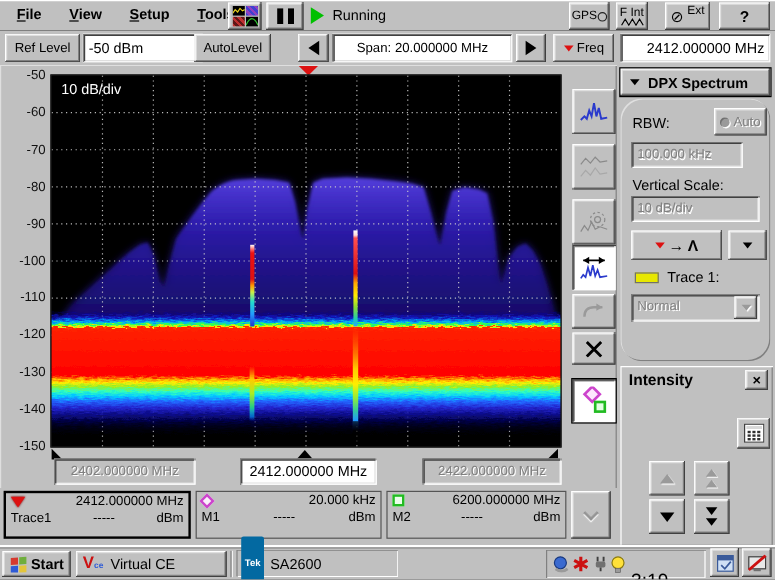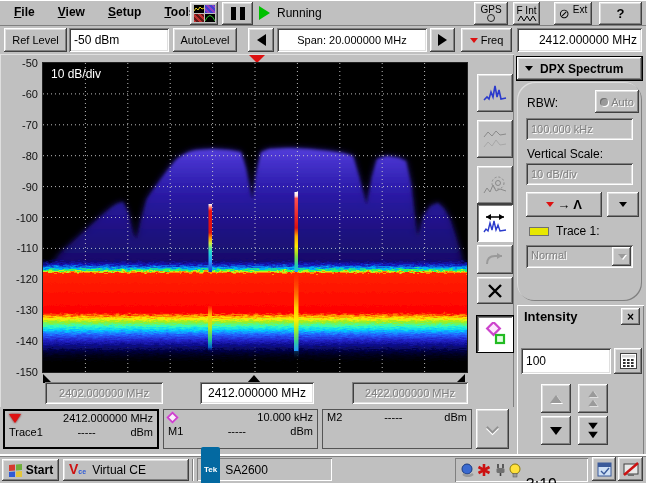--- a/index.html
+++ b/index.html
@@ -67,21 +67,21 @@
   <div class="abs btn" style="left:222px;top:2px;width:31px;height:23px;">
     <span style="display:flex;gap:4px;">
         <span class="pause-bar"></span>
         <span class="pause-bar"></span>
       </span>
   </div>
 
   <span class="abs" style="left:259px;top:6px;width:0;height:0;border-top:7px solid transparent;border-bottom:7px solid transparent;border-left:11px solid #00c000;"></span>
   <span class="abs" style="left:277px;top:6px;font-size:12px;">Running</span>
 
-  <div class="abs btn" style="left:474px;top:2px;width:34px;height:23px;flex-direction:column;gap:0;line-height:9px;font-size:10px;">
+  <div class="abs btn" style="left:474px;top:2px;width:34px;height:23px;flex-direction:row;gap:0;line-height:9px;font-size:10px;">
     <span>GPS</span>
     <span class="gps-o"></span>
   </div>
   <div class="abs btn" style="left:513px;top:2px;width:27px;height:23px;flex-direction:column;gap:0;line-height:9px;font-size:10px;">
     <span>F Int</span>
     <svg width="20" height="7">
         <path d="M1 6 L4 1 7 6 10 1 13 6 16 1 19 6" stroke="#000" fill="none"></path>
       </svg>
   </div>
   <div class="abs btn" style="left:554px;top:2px;width:38px;height:23px;font-size:10px;">
@@ -91,21 +91,21 @@
   <div class="abs btn" style="left:599px;top:2px;width:43px;height:23px;font-weight:bold;font-size:13px;">
     <span>?</span>
   </div>
 
   <div class="abs btn" style="left:4px;top:28px;width:63px;height:24px;">
     <span>Ref Level</span>
   </div>
   <div class="abs sunken fld" style="left:69px;top:28px;width:100px;height:24px;font-size:12px;">
     <span>-50 dBm</span>
   </div>
-  <div class="abs btn" style="left:173px;top:28px;width:64px;height:24px;">
+  <div class="abs btn" style="left:162px;top:28px;width:64px;height:24px;">
     <span>AutoLevel</span>
   </div>
   <div class="abs btn" style="left:248px;top:28px;width:26px;height:24px;">
     <span class="tri-left"></span>
   </div>
   <div class="abs sunken fld" style="left:277px;top:28px;width:150px;height:24px;justify-content:center;">
     <span>Span:  20.000000 MHz</span>
   </div>
   <div class="abs btn" style="left:430px;top:28px;width:25px;height:24px;">
     <span class="tri-right"></span>
@@ -314,21 +314,21 @@
     <span class="tri-down sm"></span>
     <span>DPX Spectrum</span>
   </div>
 
   <div class="abs" style="left:517px;top:82px;width:125px;height:219px;box-shadow:inset 1px 1px 0 #dfdfdf,inset -1px -1px 0 #808080;border-radius:18px;">
     <span class="abs" style="left:10px;top:14px;font-size:12px;">RBW:</span>
     <div class="abs btn" style="left:78px;top:8px;width:44px;height:23px;">
       <span class="radio-dot"></span>
       <span class="dis">Auto</span>
     </div>
-    <div class="abs sunken grey fld dis" style="left:9px;top:36px;width:107px;height:22px;">
+    <div class="abs sunken grey fld dis" style="left:9px;top:36px;width:93px;height:22px;">
       <span>100.000 kHz</span>
     </div>
     <span class="abs" style="left:10px;top:65px;font-size:12px;">Vertical Scale:</span>
     <div class="abs sunken grey fld dis" style="left:9px;top:81px;width:107px;height:22px;">
       <span>10 dB/div</span>
     </div>
     <div class="abs btn" style="left:9px;top:110px;width:76px;height:25px;font-size:13px;">
       <span class="tri-down sm red"></span>
       <span>→</span>
       <span style="font-weight:bold;">Λ</span>
@@ -343,23 +343,20 @@
       <span class="abs btn" style="right:2px;top:2px;width:19px;height:19px;">
           <span class="tri-down sm tri-dis"></span>
         </span>
     </div>
   </div>
 
   <div class="abs" style="left:517px;top:305px;width:127px;height:150px;box-shadow:inset 1px 1px 0 #ffffff,inset -1px -1px 0 #808080;">
     <span class="abs" style="left:7px;top:4px;font-weight:bold;font-size:13px;">Intensity</span>
     <div class="abs btn" style="right:4px;top:3px;width:19px;height:17px;font-weight:bold;">
       <span style="font-size:12px;">×</span>
-    </div>
-    <div class="abs sunken fld" style="left:4px;top:43px;width:90px;height:26px;font-size:12px;">
-      <span>100</span>
     </div>
     <div class="abs btn" style="left:97px;top:43px;width:28px;height:26px;">
       <svg width="17" height="16">
         <rect x="0.5" y="0.5" width="16" height="15" fill="#fff" stroke="#404040"></rect>
         <rect x="2" y="2" width="13" height="2.5" fill="#d8d8d8"></rect>
         <g fill="#303030">
           <rect x="3" y="6" width="2.6" height="2"></rect>
             <rect x="7" y="6" width="2.6" height="2"></rect>
             <rect x="11" y="6" width="2.6" height="2"></rect>
           <rect x="3" y="9" width="2.6" height="2"></rect>
@@ -398,29 +395,33 @@
     </div>
     <div class="mk-row">
       <span>Trace1</span>
       <span>-----</span>
       <span>dBm</span>
     </div>
   </div>
   <div class="abs" style="left:163px;top:409px;width:155px;height:40px;border:1px solid #555;background:#c0c0c0;">
     <div class="mk-row">
       <span style="width:9px;height:9px;border:2px solid #cc44cc;background:#fbeffb;transform:rotate(45deg);"></span>
-      <span>10.000 kHz</span>
+      <span>20.000 kHz</span>
     </div>
     <div class="mk-row">
       <span>M1</span>
       <span>-----</span>
       <span>dBm</span>
     </div>
   </div>
   <div class="abs" style="left:322px;top:409px;width:150px;height:40px;border:1px solid #555;background:#c0c0c0;">
+    <div class="mk-row">
+      <span style="width:10px;height:10px;border:2px solid #22bb22;background:#eaffea;"></span>
+      <span>6200.000000 MHz</span>
+    </div>
     <div class="mk-row">
       <span>M2</span>
       <span>-----</span>
       <span>dBm</span>
     </div>
   </div>
   <div class="abs btn" style="left:476px;top:409px;width:33px;height:40px;">
     <span class="chev"></span>
   </div>
 

